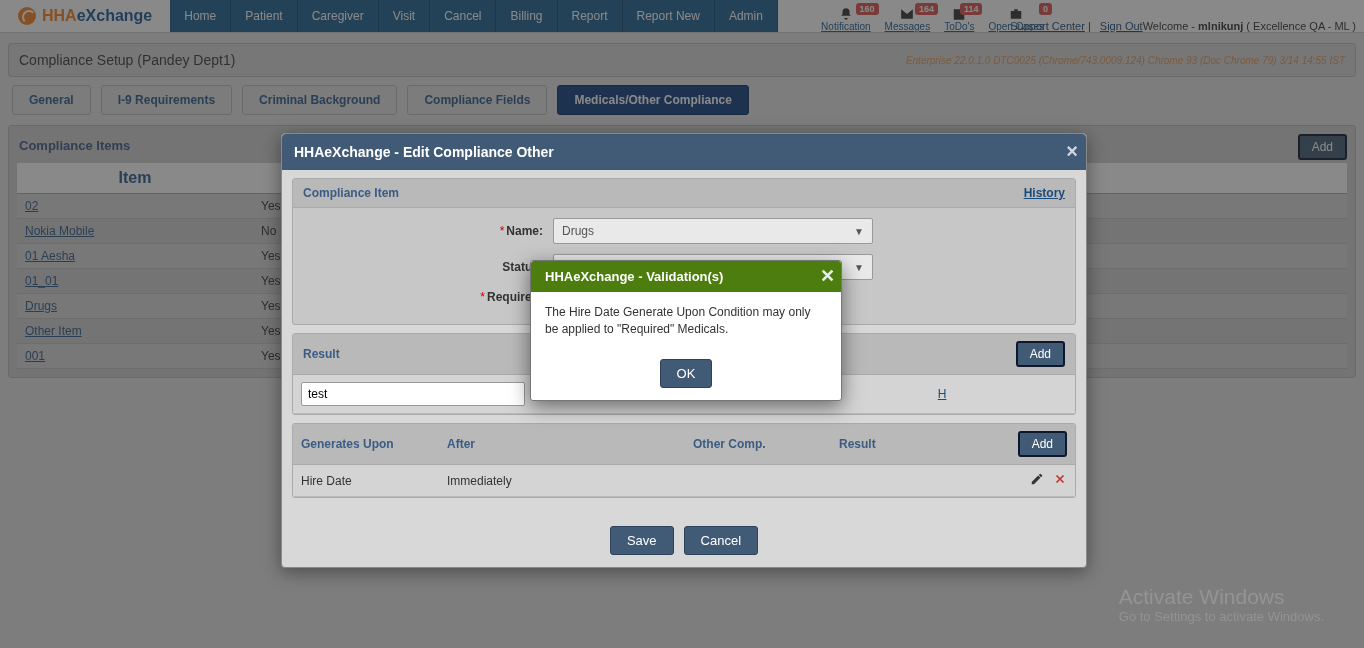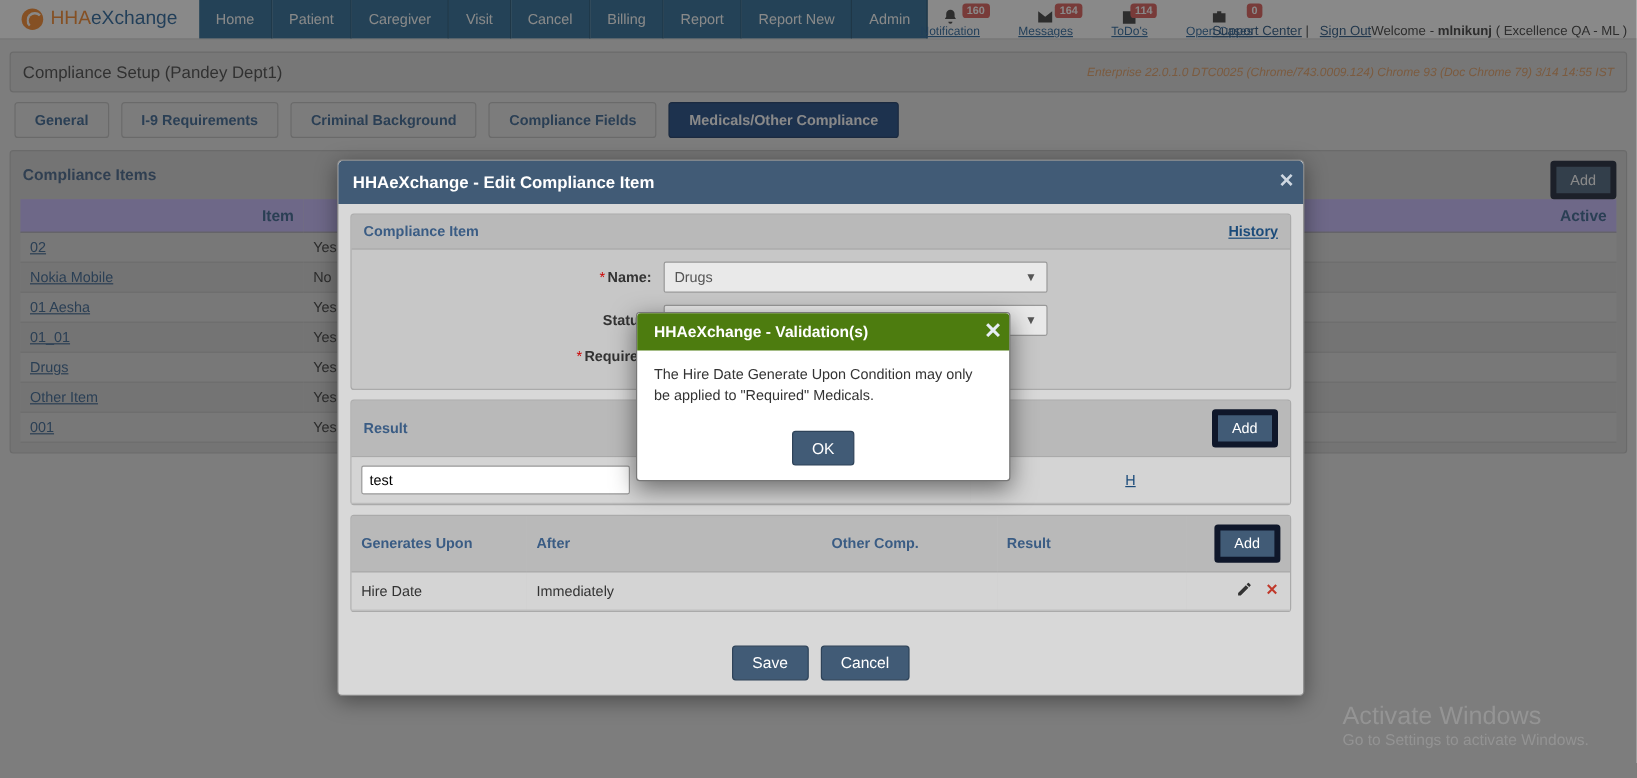--- a/index.html
+++ b/index.html
@@ -1,50 +1,50 @@
 <!DOCTYPE html>
 <html><head>
 <meta charset="utf-8">
 <style>
 html,body{margin:0;padding:0;font-family:Arial,Helvetica,sans-serif;font-size:12px;background:#e5e5e5;color:#333;width:1364px;height:648px;overflow:hidden;position:relative}
 a{color:#1b4b7a;text-decoration:underline;cursor:pointer}
 
 .topbar{height:32px;background:#fff;display:flex;align-items:center;position:relative;border-bottom:1px solid #ccc}
-.logo{display:flex;align-items:flex-start;padding:0 18px;font-weight:normal;font-size:16px}
+.logo{display:flex;align-items:flex-start;padding:0 18px;font-weight:bold;font-size:16px}
 .logo .mark{width:18px;height:18px;border-radius:50%;background:#f58220;margin-right:6px;position:relative}
 .logo .mark:before{content:"";position:absolute;left:4px;top:3px;width:10px;height:10px;border:2px solid #fff;border-radius:50%;border-bottom-color:transparent;border-right-color:transparent}
 .logo .hha{color:#f58220}
 .logo .ex{color:#1b5b96}
 .navtabs{display:flex;height:100%}
 .navtabs a{display:flex;align-items:center;padding:0 14px;background:#1f6390;color:#fff;text-decoration:none;font-size:12px;border-right:1px solid #154a6e}
 .toplinks{position:absolute;right:8px;top:0;height:32px;display:flex;align-items:flex-end;justify-content:space-between;font-size:11px}
 .toplinks .row1 a{margin-left:6px}
-.icons{position:absolute;right:320px;top:0;height:32px;display:flex;align-items:flex-end;gap:32px;padding-bottom:1px}
+.icons{position:absolute;right:320px;top:0;height:32px;display:flex;align-items:flex-end;gap:14px;padding-bottom:1px}
 .iconcol{display:flex;flex-direction:column;align-items:center;font-size:10px;color:#1b5b96;position:relative}
 .iconcol .badge{position:absolute;top:-4px;right:-8px;background:#d9534f;color:#fff;border-radius:3px;padding:1px 4px;font-size:9px;font-weight:bold}
 .iconcol svg{width:18px;height:14px;fill:#333}
 .iconcol .lbl{color:#1b5b96;text-decoration:underline}
 
 
 .page{padding:10px 8px}
 .pagehdr{display:flex;justify-content:space-between;align-items:center;background:#d7d7d7;border:1px solid #bbb;border-radius:3px;padding:8px 10px;margin-bottom:6px}
 .pagehdr .left{font-weight:normal;font-size:14px;color:#3c3c3c}
 .pagehdr .right{font-size:10px;color:#e0995c;font-style:italic}
 
 .subtabs{display:flex;gap:10px;margin:8px 0 10px 4px}
 .subtabs .t{background:#e3e3e3;border:1px solid #bbb;border-radius:3px;padding:7px 16px;color:#2e5b8b;font-weight:bold;font-size:12px;cursor:pointer}
 .subtabs .t.active{background:#113e7d;color:#fff;border-color:#0c2e5d}
 
 .panel{background:#d0d0d0;border:1px solid #bbb;border-radius:3px;padding:8px}
 .panel .ptitle{font-weight:bold;color:#3a5c84;font-size:13px;padding:4px 2px 10px}
-.addbtn{background:#415b76;color:#fff;border:5px solid #0f172a;border-radius:3px;padding:4px 12px;font-size:12px;cursor:pointer}
+.addbtn{background:#415b76;color:#fff;border:2px solid #0f172a;border-radius:3px;padding:4px 12px;font-size:12px;cursor:pointer}
 .panel .topright{float:right}
 
 table.list{width:100%;border-collapse:collapse;background:#d9d9d9}
-table.list th{background:#c4b5fd;text-align:right;padding:6px 8px;font-size:13px;color:#2e5b8b;border-bottom:1px solid #aaa}
+table.list th{background:#ffffff;text-align:center;padding:6px 8px;font-size:16px;color:#2e5b8b;border-bottom:1px solid #aaa}
 table.list td{padding:5px 8px;border-bottom:1px solid #c0c0c0;font-size:12px}
 table.list tr:nth-child(even) td{background:#d1d1d1}
 table.list td a{color:#2e5b8b}
 
 
 .dim{position:absolute;inset:0;background:rgba(40,40,40,0.55);}
 
 
 .modal1{position:absolute;left:281px;top:133px;width:804px;background:#d8d8d8;border:1px solid #888;border-radius:4px;box-shadow:0 4px 18px rgba(0,0,0,.4)}
 .modal1 .mhdr{background:#415b76;color:#fff;font-weight:bold;font-size:14px;padding:10px 12px;border-radius:4px 4px 0 0;position:relative}
@@ -199,21 +199,21 @@
           </tr>
       </tbody>
     </table>
   </div>
 </div>
 
 <div class="dim"></div>
 
 <div class="modal1">
   <div class="mhdr">
-    <span>HHAeXchange - Edit Compliance Item</span>
+    <span>HHAeXchange - Edit Compliance Other</span>
     <span class="mclose">×</span>
   </div>
   <div class="mbody">
     <div class="section">
       <div class="shdr">
         <span>Compliance Item</span>
         <a>History</a>
       </div>
       <div class="sbody">
         <div class="frow">

